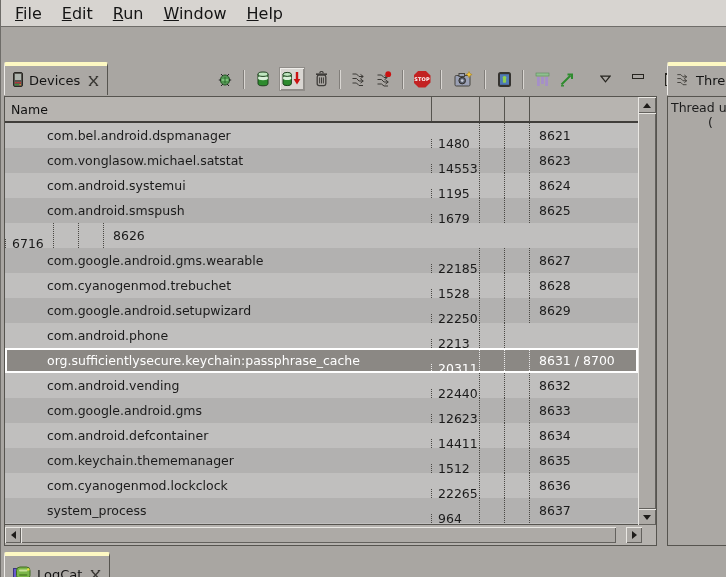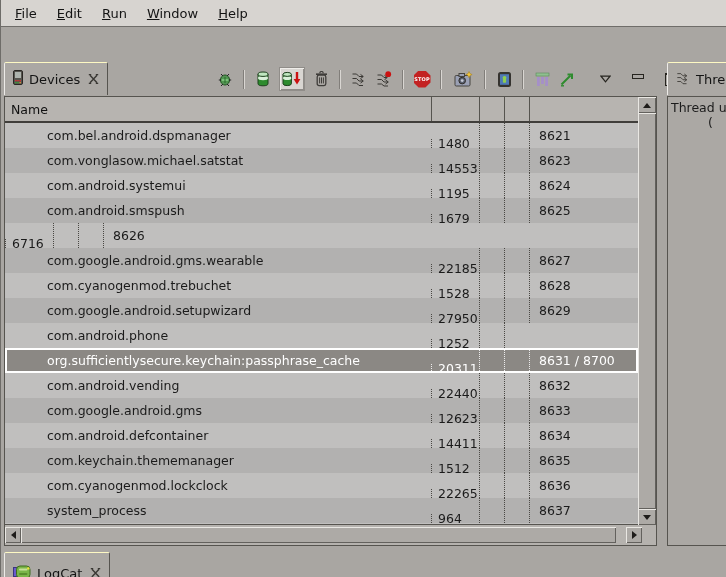--- a/index.html
+++ b/index.html
@@ -2,26 +2,26 @@
 <html><head>
 <meta charset="utf-8">
 <style>
   html,body{margin:0;padding:0;}
   body{width:726px;height:577px;overflow:hidden;font-family:"DejaVu Sans",sans-serif;-webkit-font-smoothing:antialiased;}
   .window{position:relative;width:726px;height:577px;background:#a9a6a2;overflow:hidden;border-left:1px solid #6e6c68;box-sizing:border-box;}
 
   
   .menubar{position:absolute;left:0;top:0;width:726px;height:27px;background:#d7d4d0;
     border-bottom:1px solid #6f6d69;display:flex;align-items:center;padding-left:4px;box-sizing:border-box;}
-  .menu-item{font-size:13px;color:#141414;padding:3px 10px;cursor:default;}
+  .menu-item{font-size:16px;color:#141414;padding:3px 10px;cursor:default;}
   .mn{text-decoration:underline;}
 
   
   .tab{display:flex;align-items:center;gap:6px;height:33px;padding:0 8px;background:#aba8a4;
-    border-top:1px solid #fef9c3;border-left:1px solid #edebe8;border-right:1px solid #56544f;
+    border-top:4px solid #fef9c3;border-left:1px solid #edebe8;border-right:1px solid #56544f;
     border-radius:2px 2px 0 0;box-sizing:border-box;font-size:13px;color:#141414;}
   .tab-label{white-space:nowrap;}
   .close-x{display:inline-flex;margin-left:2px;}
 
   
   .devices-panel{position:absolute;left:3px;top:62px;width:653px;height:484px;}
   .tabbar{position:relative;height:34px;}
   .tab-devices{position:absolute;left:0;top:0;}
 
   .toolbar{position:absolute;left:212px;top:0;height:34px;display:flex;align-items:center;gap:7px;}
@@ -276,28 +276,28 @@
             </div>
             <div class="trow light">
               <div class="cell c-name">com.cyanogenmod.trebuchet</div>
               <div class="cell c-pid">1528</div>
               <div class="cell c-a"></div>
               <div class="cell c-b"></div>
               <div class="cell c-port">8628</div>
             </div>
             <div class="trow dark">
               <div class="cell c-name">com.google.android.setupwizard</div>
-              <div class="cell c-pid">27950</div>
+              <div class="cell c-pid">22250</div>
               <div class="cell c-a"></div>
               <div class="cell c-b"></div>
               <div class="cell c-port">8629</div>
             </div>
             <div class="trow light">
               <div class="cell c-name">com.android.phone</div>
-              <div class="cell c-pid">1252</div>
+              <div class="cell c-pid">2213</div>
               <div class="cell c-a"></div>
               <div class="cell c-b"></div>
             </div>
             <div class="trow dark selected">
               <div class="cell c-name">org.sufficientlysecure.keychain:passphrase_cache</div>
               <div class="cell c-pid">20311</div>
               <div class="cell c-a"></div>
               <div class="cell c-b"></div>
               <div class="cell c-port">8631 / 8700</div>
             </div>

